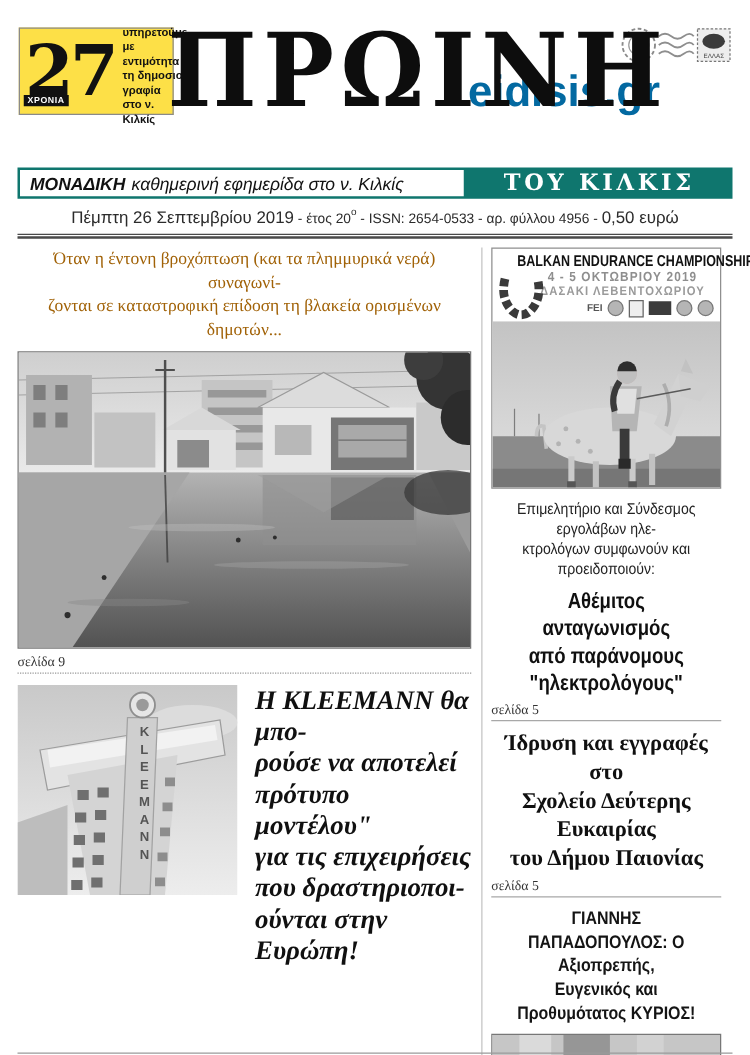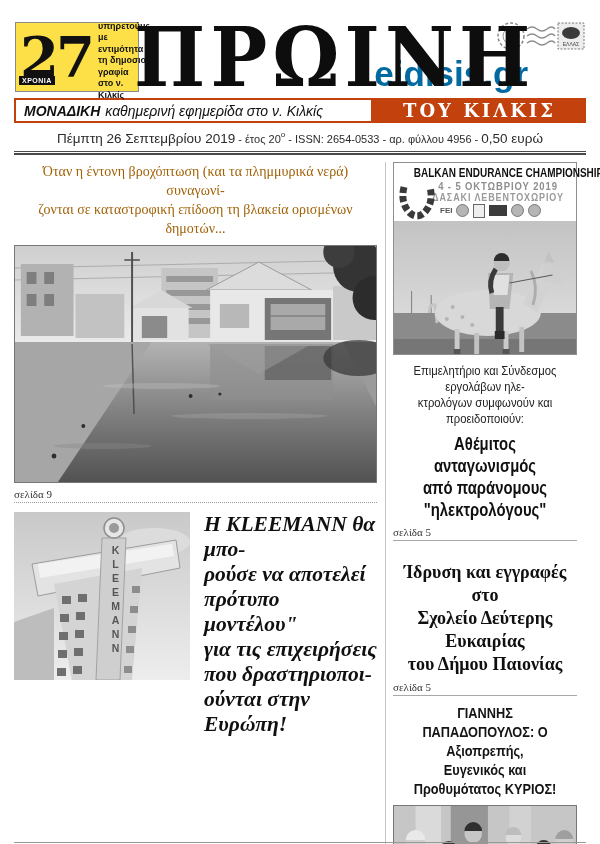--- a/index.html
+++ b/index.html
@@ -21,21 +21,21 @@
   .paper-title { position:absolute; left:120px; top:10px; z-index:2;
                  font-family:"DejaVu Serif", serif; font-weight:bold; font-size:74px;
                  letter-spacing:5px; color:#0d0d0d; transform:scaleY(1.1) scaleX(1.02);
                  transform-origin:left top; }
   .website { position:absolute; right:58px; top:54px; z-index:1;
              font-family:"Liberation Sans", sans-serif; font-weight:bold; font-size:35px;
              color:#0369a1; letter-spacing:0px; }
   .stamps { position:absolute; right:0px; top:20px; }
 
   
-  .banner { display:flex; height:25px; background:#c2410c; align-items:stretch; }
+  .banner { display:flex; height:25px; background:#0f766e; align-items:stretch;margin-top:36px; }
   .banner-left { background:#fff; margin:2px; flex:0 0 355px; display:flex; align-items:center;
                  padding-left:8px; font-family:"Liberation Sans", sans-serif;
                  font-style:italic; font-size:14px; color:#111; }
   .banner-left b { margin-right:5px; }
   .banner-right { flex:1; display:flex; align-items:center; justify-content:center;
                   color:#fff; font-family:"DejaVu Serif", serif; font-weight:bold;
                   font-size:18px; letter-spacing:3px; }
 
   
   .dateline { text-align:center; padding:6px 0 4px; font-family:Liberation Sans, sans-serif;
@@ -74,36 +74,36 @@
 
   
   .ad-box { border:1px solid #8f8f8f; }
   .ad-header { position:relative; padding:3px 2px 2px; text-align:center; }
   .ad-title { font-family:"Liberation Sans", sans-serif; font-weight:bold; font-size:12.5px;
               transform:scaleX(.8); transform-origin:center; white-space:nowrap; color:#111; }
   .ad-date { font-family:"Liberation Sans", sans-serif; font-weight:bold; font-size:10.5px;
              color:#8e8e8e; letter-spacing:1px; margin-left:26px; transform:scaleX(.9); }
   .ad-loc  { font-family:"Liberation Sans", sans-serif; font-weight:bold; font-size:10px;
              color:#9a9a9a; letter-spacing:1px; margin-left:26px; transform:scaleX(.9); }
-  .ad-logos { display:flex; align-items:center; gap:4px; padding:1px 3px 2px 44px; height:16px; }
+  .ad-logos { display:flex; align-items:center; gap:4px; padding:1px 3px 2px 44px; height:16px;justify-content:flex-end; }
   .ad-horseshoe { position:absolute; left:4px; top:22px; }
   .logo-dot { width:13px; height:13px; border-radius:50%; background:#b5b5b5;
               border:1px solid #777; }
   .logo-dark { width:18px; height:11px; background:#3c3c3c; }
   .logo-fei { font-family:"Liberation Sans", sans-serif; font-size:8px; font-weight:bold;
               color:#555; }
   .logo-tall { width:12px; height:14px; border:1px solid #666; background:#eee; }
 
   .r-kicker { margin-top:8px; text-align:center; font-family:"Liberation Sans", sans-serif;
               font-size:12.5px; line-height:16px; white-space:pre-line; color:#222;
               transform:scaleX(.9); transform-origin:center; }
   .r-head1 { margin-top:6px; text-align:center; font-family:"Liberation Sans", sans-serif;
              font-weight:bold; font-size:17.5px; line-height:22px; white-space:pre-line;
              transform:scaleX(.85); transform-origin:center; color:#101010; }
-  .r-head2 { margin-top:20px; text-align:center; font-weight:bold; font-size:18px;
+  .r-head2 { margin-top:6px; text-align:center; font-weight:bold; font-size:18px;
              line-height:23px; white-space:pre-line; color:#101010; }
   .r-head3 { margin-top:8px; text-align:center; font-family:"Liberation Sans", sans-serif;
              font-weight:bold; font-size:14.5px; line-height:19px; white-space:pre-line;
              transform:scaleX(.88); transform-origin:center; color:#141414; }
   .bottom-rule { position:absolute; left:14px; right:14px; bottom:1px;
                  border-bottom:1px solid #9a9a9a; }
 </style>
 </head>
 <body>
 

